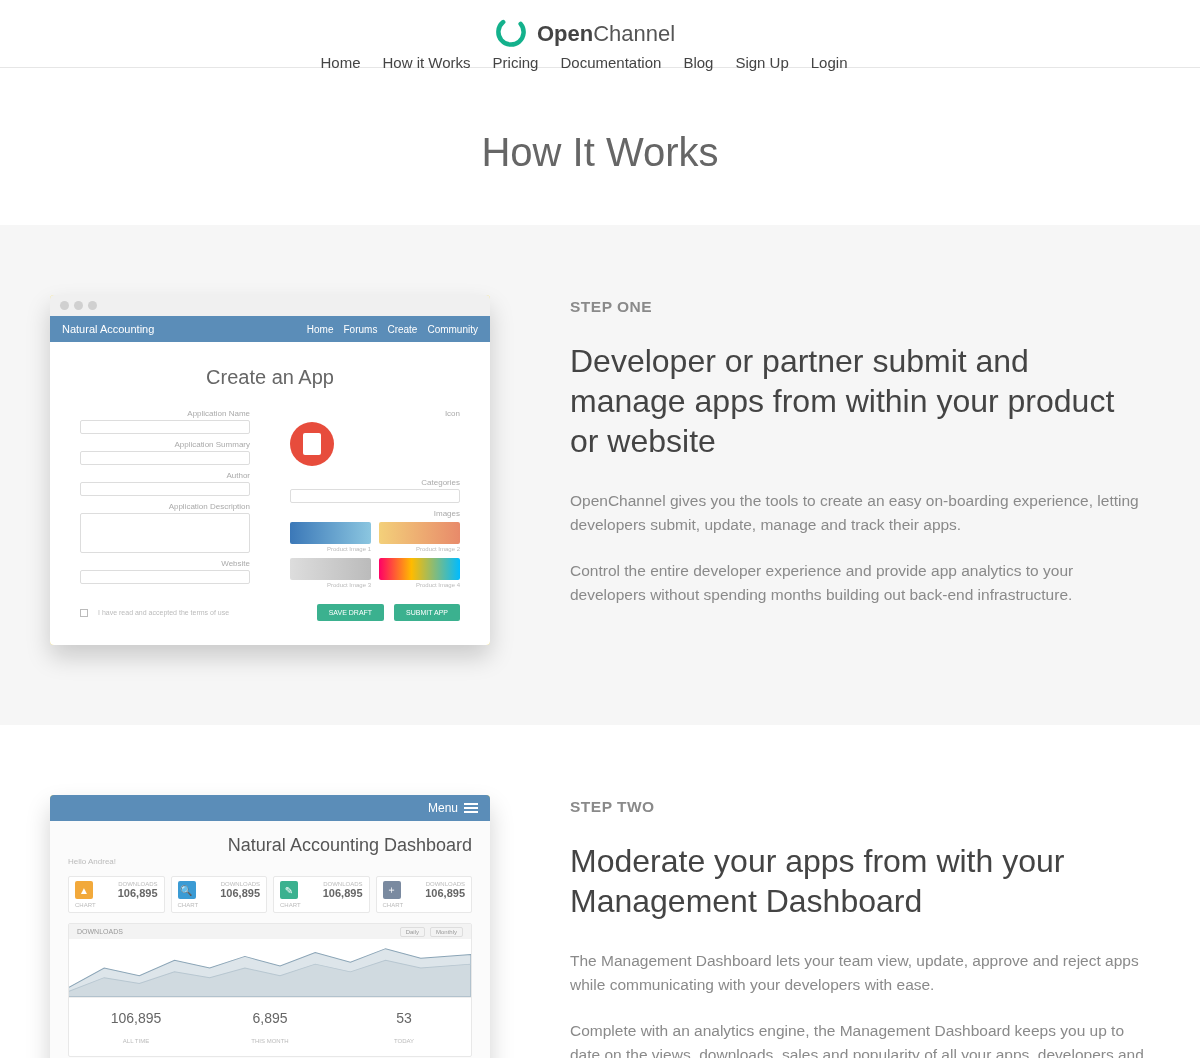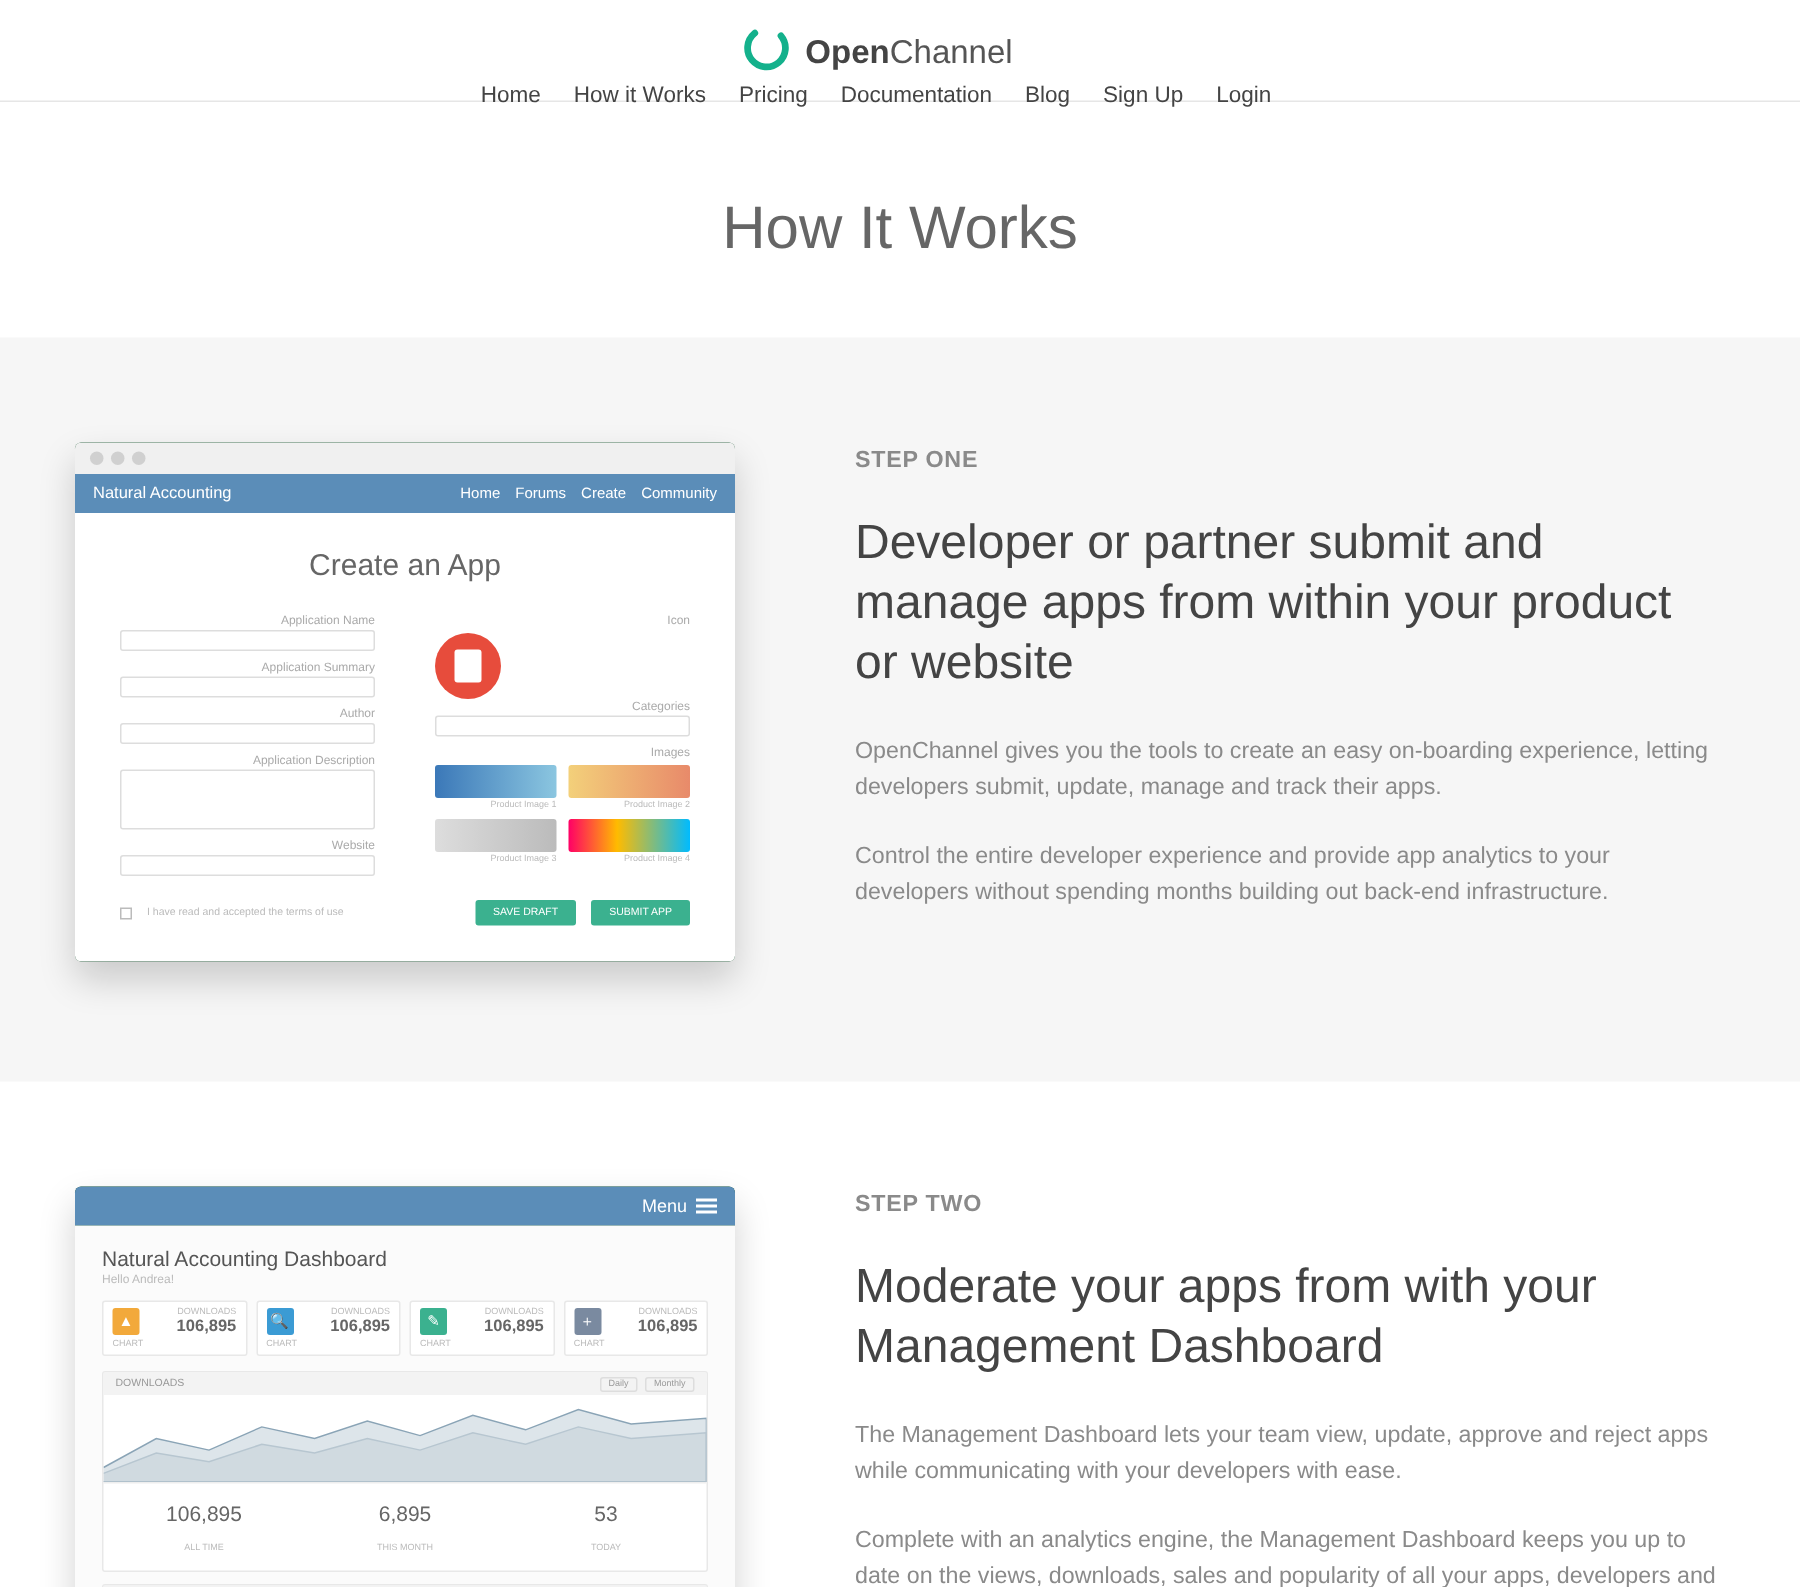--- a/index.html
+++ b/index.html
@@ -58,21 +58,21 @@
     gap:80px;
     align-items:flex-start;
   }
   section.step.grey{background:var(--off);}
   .step-visual{
     width:440px;
     flex-shrink:0;
     box-shadow:0 12px 24px rgba(0,0,0,.18);
     border-radius:4px;
     overflow:hidden;
-    background:#14532d;
+    background:#fde047;
     font-size:10px;
   }
   .step-text{flex:1;}
   .step-label{
     color:var(--teal);
     font-weight:700;
     font-size:20px;
     letter-spacing:.5px;
     margin:0 0 18px;
   }
@@ -137,21 +137,21 @@
   
   .mock2-bar{
     background:var(--blue);
     color:#fff;
     display:flex;justify-content:flex-end;align-items:center;
     padding:6px 12px;font-size:12px;gap:6px;
   }
   .hamb{display:inline-flex;flex-direction:column;gap:2px;}
   .hamb span{width:14px;height:2px;background:#fff;}
   .mock2-body{padding:10px 18px 18px;background:#fbfbfb;}
-  .mock2-body h3{font-weight:400;color:#555;font-size:14px;margin:4px 0 1px;}
+  .mock2-body h3{font-weight:400;color:#555;font-size:18px;margin:4px 0 1px;text-align:right;}
   .mock2-body .sub{color:#bbb;font-size:8px;}
   .stat-row{display:flex;gap:6px;margin:10px 0;}
   .stat-card{
     flex:1;border:1px solid #e8e8e8;background:#fff;border-radius:2px;
     padding:4px 6px;
   }
   .stat-top{display:flex;align-items:center;gap:6px;}
   .stat-icon{width:18px;height:18px;border-radius:2px;display:flex;align-items:center;justify-content:center;color:#fff;font-size:10px;}
   .stat-meta{flex:1;text-align:right;}
   .stat-meta .lbl{font-size:6px;color:#bbb;}
@@ -226,21 +226,21 @@
           <div class="fld-label">Author</div>
           <div class="fld-input"></div>
           <div class="fld-label">Application Description</div>
           <div class="fld-textarea"></div>
           <div class="fld-label">Website</div>
           <div class="fld-input"></div>
         </div>
         <div class="mock1-col">
           <div class="fld-label">Icon</div>
           <div class="icon-circle"></div>
-          <div class="fld-label" style="margin-top:0">Categories</div>
+          <div class="fld-label" style="margin-top:12px">Categories</div>
           <div class="fld-input"></div>
           <div class="fld-label">Images</div>
           <div class="img-grid">
             <div>
               <div class="img-tile" style="background:linear-gradient(90deg,#3b78b8,#8bc6e0)"></div>
               <div class="img-cap">Product Image 1</div>
             </div>
             <div>
               <div class="img-tile" style="background:linear-gradient(90deg,#f3d07a,#e88a6a)"></div>
               <div class="img-cap">Product Image 2</div>

